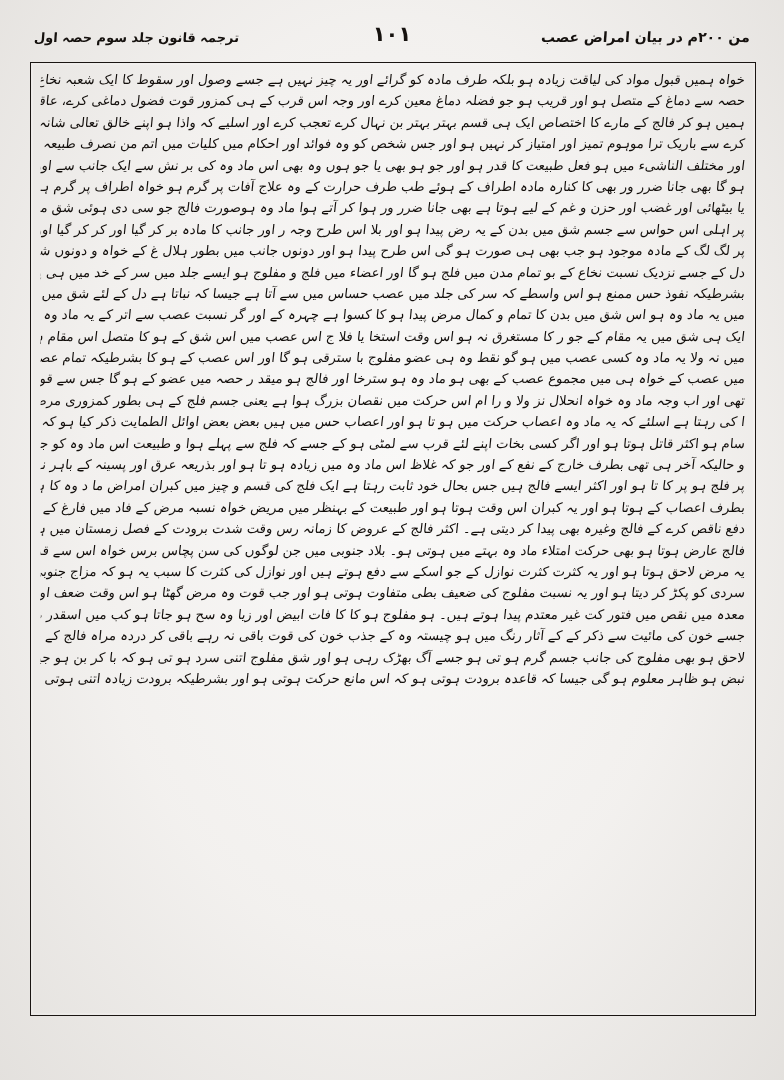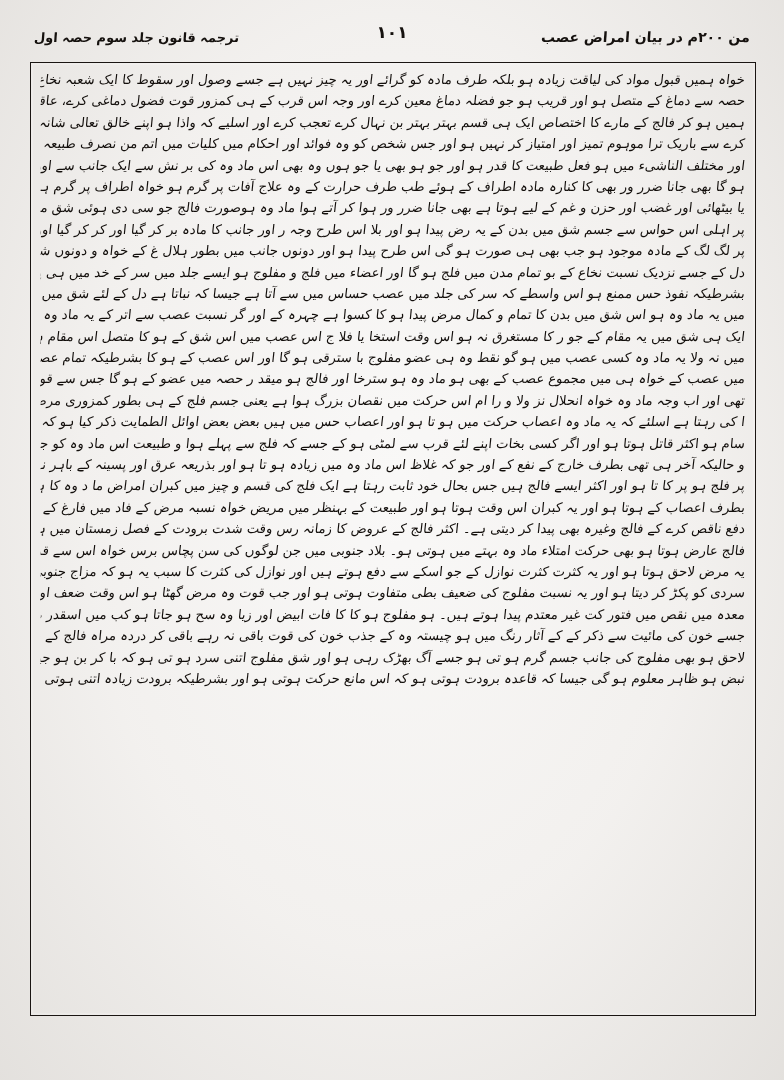--- a/index.html
+++ b/index.html
@@ -45,21 +45,21 @@
     transform: skewX(-4deg);
     letter-spacing: 0.2px;
   }
   .header-right { font-weight: 700; font-size: 14px; }
   .header-left  { font-weight: 700; font-size: 13px; }
   .page-number {
     position: absolute;
     left: 50%;
     top: 22px;
     transform: translateX(-50%);
-    font-size: 17px;
+    font-size: 21px;
     font-weight: 700;
     color: #15110e;
     letter-spacing: 1px;
   }
   .text-frame {
     position: absolute;
     left: 30px;
     top: 62px;
     width: 724px;
     height: 952px;

